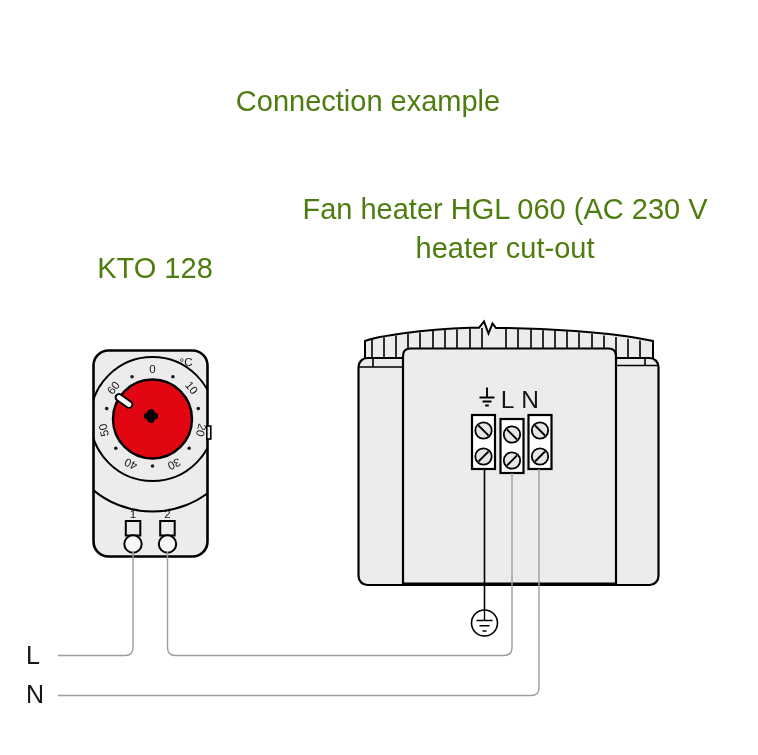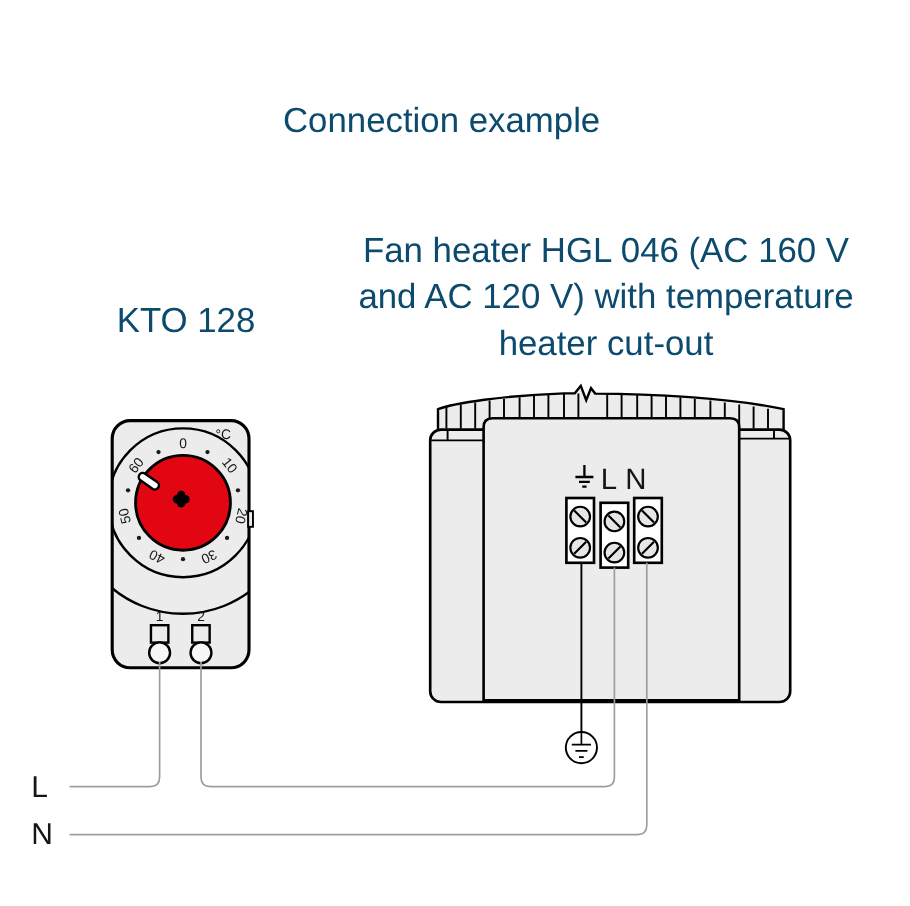--- a/index.html
+++ b/index.html
@@ -1,38 +1,37 @@
 <!DOCTYPE html>
 <html><head>
 <meta charset="utf-8">
 <style>
   html,body{margin:0;padding:0;background:#fff;}
   #stage{position:relative;width:758px;height:755px;background:#ffffff;overflow:hidden;
          font-family:"Liberation Sans",sans-serif;}
   .caption{position:absolute;transform:translateX(-50%);text-align:center;
-           color:#0c4a6e;font-size:29px;line-height:39px;white-space:nowrap;}
+           color:#4d7c0f;font-size:29px;line-height:39px;white-space:nowrap;}
   #diagram-svg{position:absolute;left:0;top:0;}
   svg text{font-family:"Liberation Sans",sans-serif;fill:#161616;}
   .dial-num{font-size:11.5px;}
   .small-lbl{font-size:11.5px;}
   .term-lbl{font-size:24.5px;}
   .supply-lbl{font-size:25px;}
 </style>
 </head>
 <body>
 
 <div id="stage">
 
   <div class="caption" style="left:368px;top:82px;">
     <span>Connection example</span>
   </div>
 
   <div class="caption" style="left:505px;top:190px;">
-    <div>Fan heater HGL 046 (AC 160 V</div>
-    <div>and AC 120 V) with temperature</div>
+    <div>Fan heater HGL 060 (AC 230 V</div>
     <div>heater cut-out</div>
   </div>
 
   <div class="caption" style="left:155px;top:249px;">
     <div>KTO 128</div>
   </div>
 
   <svg id="diagram-svg" width="758" height="755" viewBox="0 0 758 755">
 
     <defs>

